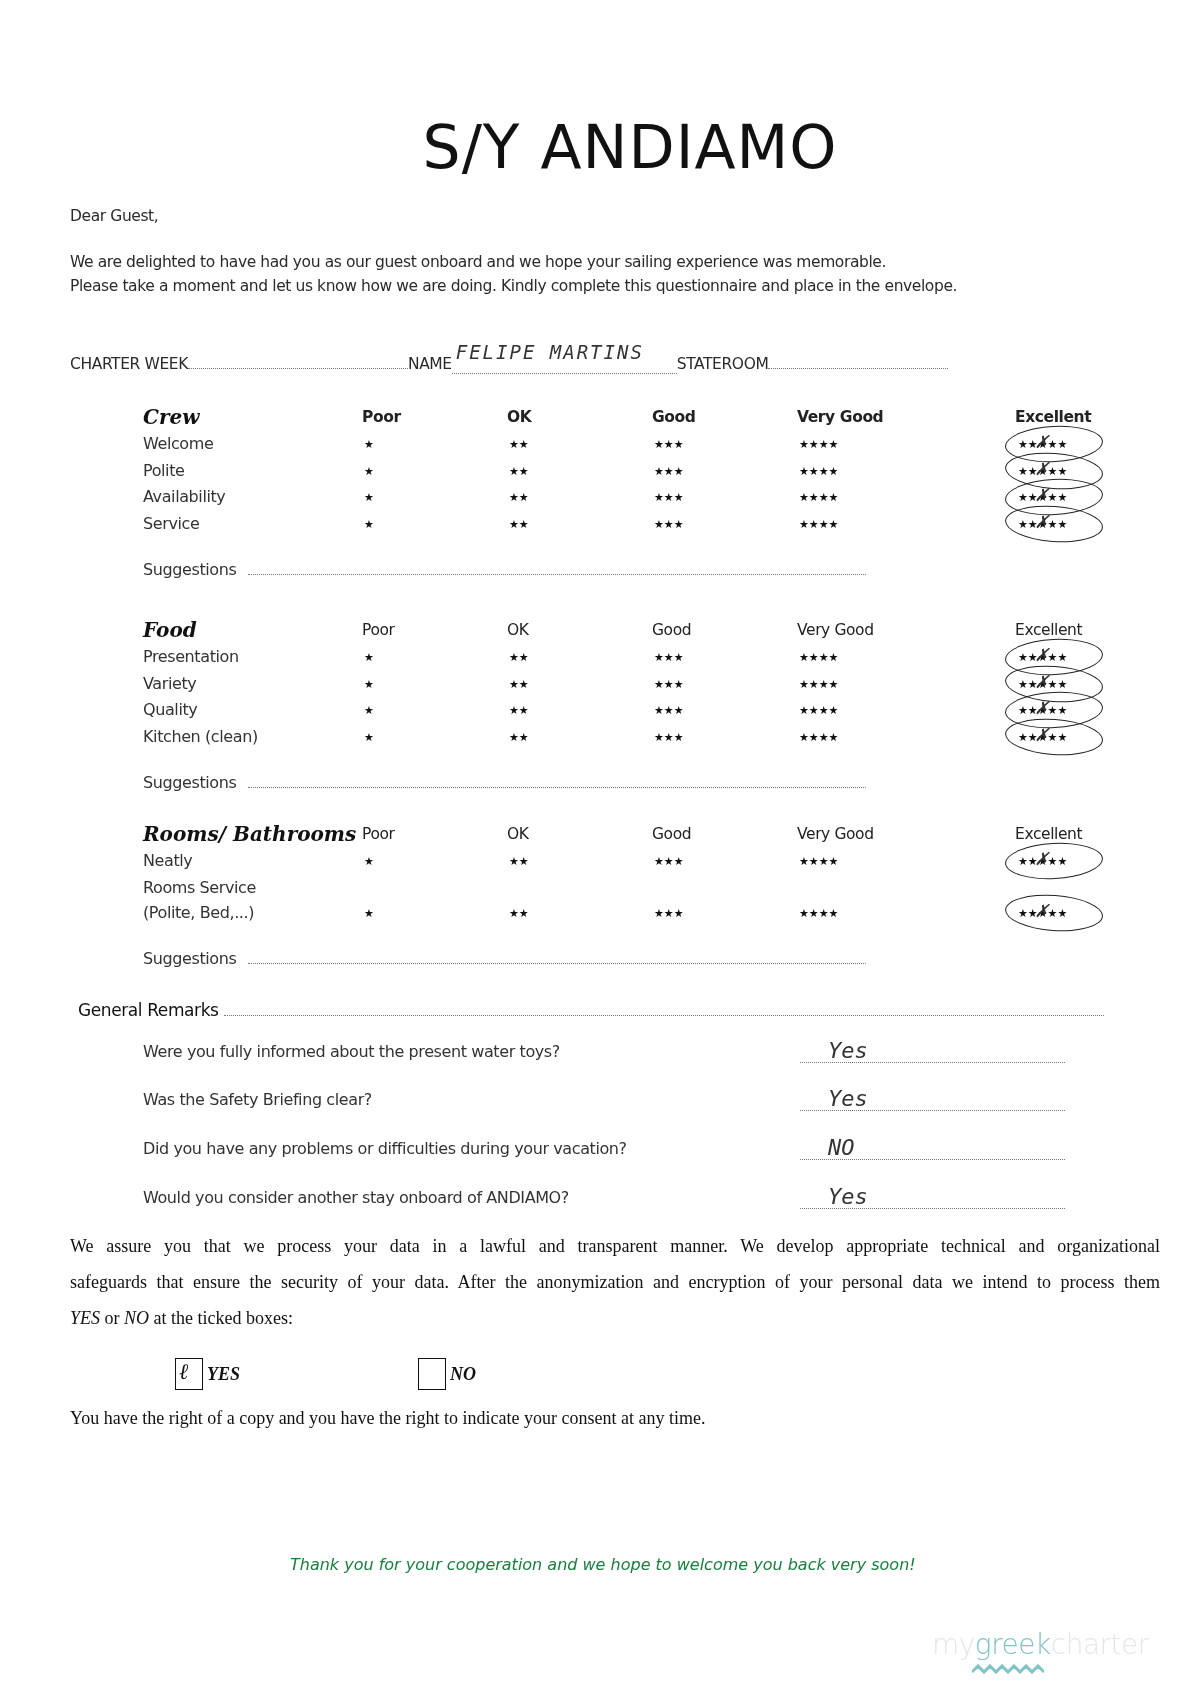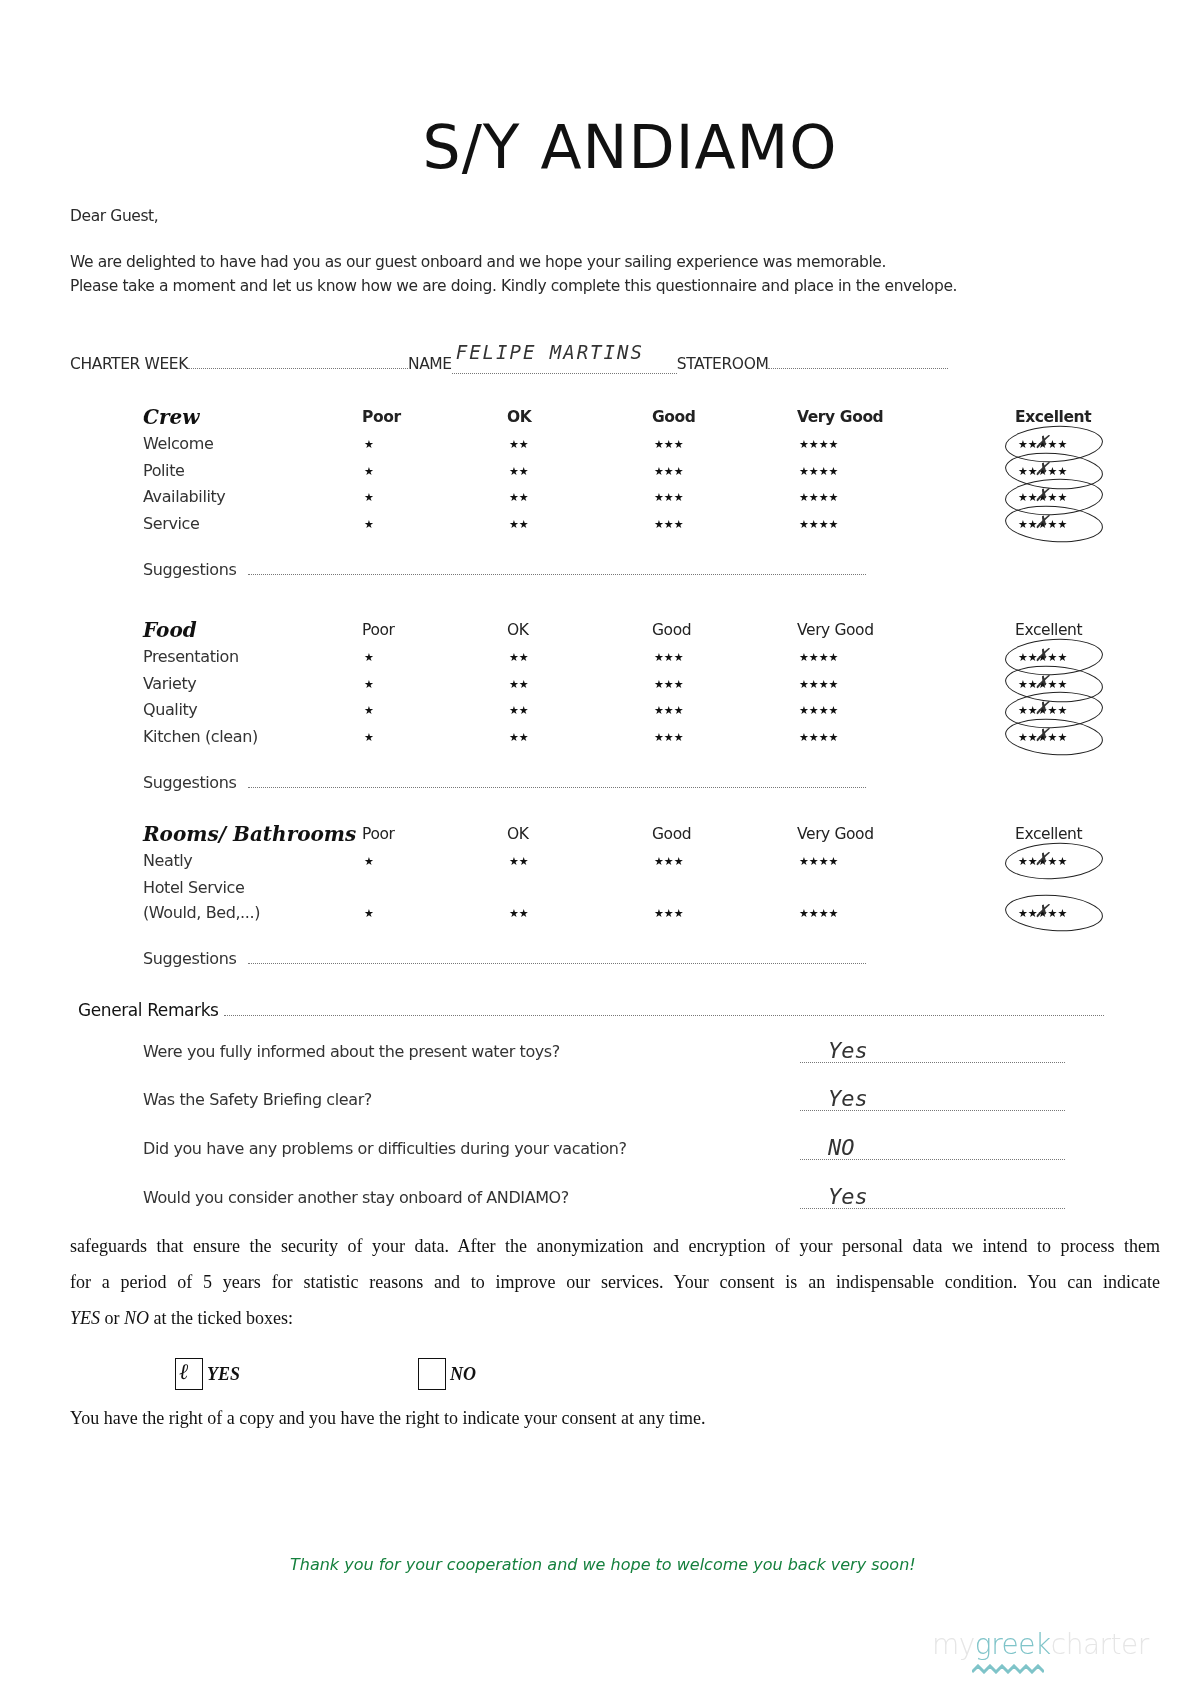--- a/index.html
+++ b/index.html
@@ -122,22 +122,22 @@
     <div class="abs sans col-head" style="left: 797px; top: 825px;">Very Good</div>
     <div class="abs sans col-head" style="left: 1015px; top: 825px;">Excellent</div>
     <div class="abs sans row-label" style="left: 143px; top: 851px;">Neatly</div>
     <div class="abs stars" style="left: 364px; top: 855px;">★</div>
     <div class="abs stars" style="left: 509px; top: 855px;">★★</div>
     <div class="abs stars" style="left: 654px; top: 855px;">★★★</div>
     <div class="abs stars" style="left: 799px; top: 855px;">★★★★</div>
     <div class="abs stars" style="left: 1018px; top: 855px;">★★★★★</div>
     <div class="abs circle" style="left: 1005px; top: 843px; width: 96px; height: 34px; transform: rotate(-3deg);"></div>
     <div class="abs hand" style="left: 1035px; top: 845px; font-size: 22px;">✗</div>
-    <div class="abs sans row-label" style="left: 143px; top: 877.5px;">Hotel Service</div>
-    <div class="abs sans row-label" style="left: 143px; top: 902.5px;">(Would, Bed,...)</div>
+    <div class="abs sans row-label" style="left: 143px; top: 877.5px;">Rooms Service</div>
+    <div class="abs sans row-label" style="left: 143px; top: 902.5px;">(Polite, Bed,...)</div>
     <div class="abs stars" style="left: 364px; top: 906.5px;">★</div>
     <div class="abs stars" style="left: 509px; top: 906.5px;">★★</div>
     <div class="abs stars" style="left: 654px; top: 906.5px;">★★★</div>
     <div class="abs stars" style="left: 799px; top: 906.5px;">★★★★</div>
     <div class="abs stars" style="left: 1018px; top: 906.5px;">★★★★★</div>
     <div class="abs circle" style="left: 1005px; top: 894.5px; width: 96px; height: 34px; transform: rotate(4deg);"></div>
     <div class="abs hand" style="left: 1035px; top: 896.5px; font-size: 22px;">✗</div>
     <div class="abs sans row-label" style="left: 143px; top: 949px; white-space: nowrap;"><span>Suggestions</span><span class="dots" style="width: 618px; margin-left: 12px;"></span></div>
   </div>
 
@@ -151,22 +151,22 @@
     <div class="abs dots" style="left: 800px; top: 1038px; width: 265px; height: 24px;"><span class="hand" style="font-size: 22px; margin-left: 28px;">Yes</span></div>
     <div class="abs sans row-label" style="left: 143px; top: 1090px; text-align: right;">Was the Safety Briefing clear?</div>
     <div class="abs dots" style="left: 800px; top: 1086px; width: 265px; height: 24px;"><span class="hand" style="font-size: 22px; margin-left: 28px;">Yes</span></div>
     <div class="abs sans row-label" style="left: 143px; top: 1139px;">Did you have any problems or difficulties during your vacation?</div>
     <div class="abs dots" style="left: 800px; top: 1135px; width: 265px; height: 24px;"><span class="hand" style="font-size: 22px; margin-left: 28px;">NO</span></div>
     <div class="abs sans row-label" style="left: 143px; top: 1188px;">Would you consider another stay onboard of ANDIAMO?</div>
     <div class="abs dots" style="left: 800px; top: 1184px; width: 265px; height: 24px;"><span class="hand" style="font-size: 22px; margin-left: 28px;">Yes</span></div>
   </div>
 
 <div class="abs serif" style="left:70px; top:1228px; width:1090px; line-height:36px;">
+  <div style="text-align:justify; text-align-last:justify;">We assure you that we process your data in a lawful and transparent manner. We develop appropriate technical and organizational</div>
   <div style="text-align:justify; text-align-last:justify;">safeguards that ensure the security of your data. After the anonymization and encryption of your personal data we intend to process them</div>
-  <div style="text-align:justify; text-align-last:justify;">for a period of 5 years for statistic reasons and to improve our services. Your consent is an indispensable condition. You can indicate</div>
   <div><i>YES</i><span> or </span><i>NO</i><span> at the ticked boxes:</span></div>
 </div>
 
 <div class="abs" style="left:175px; top:1358px; display:flex; align-items:center;">
   <div class="checkbox" style="position:relative;">
     <span style="position:absolute; left:3px; top:0px; font-size:22px; font-style:italic; font-family:'DejaVu Serif',serif;">ℓ</span>
   </div>
   <span class="serif" style="font-weight:bold; font-style:italic; margin-left:4px;">YES</span>
 </div>
 <div class="abs" style="left:418px; top:1358px; display:flex; align-items:center;">

